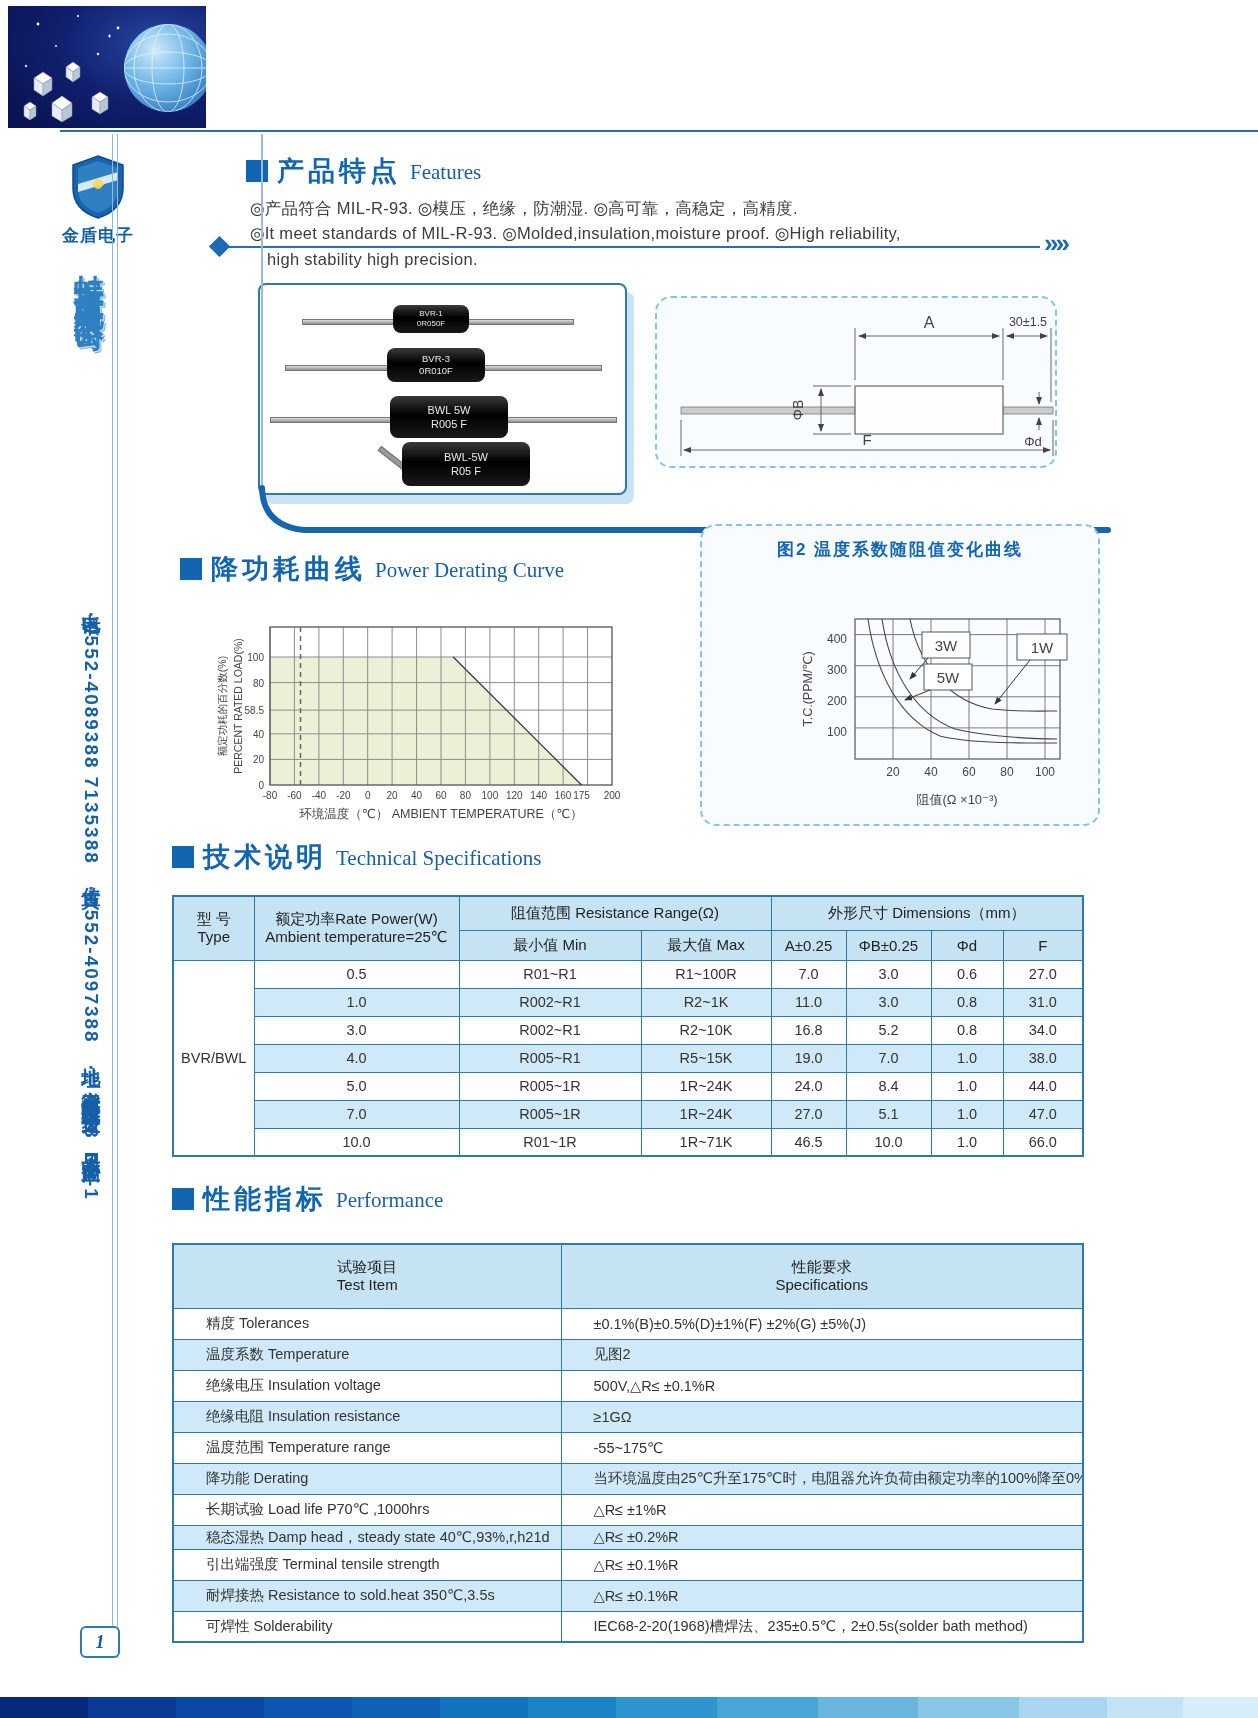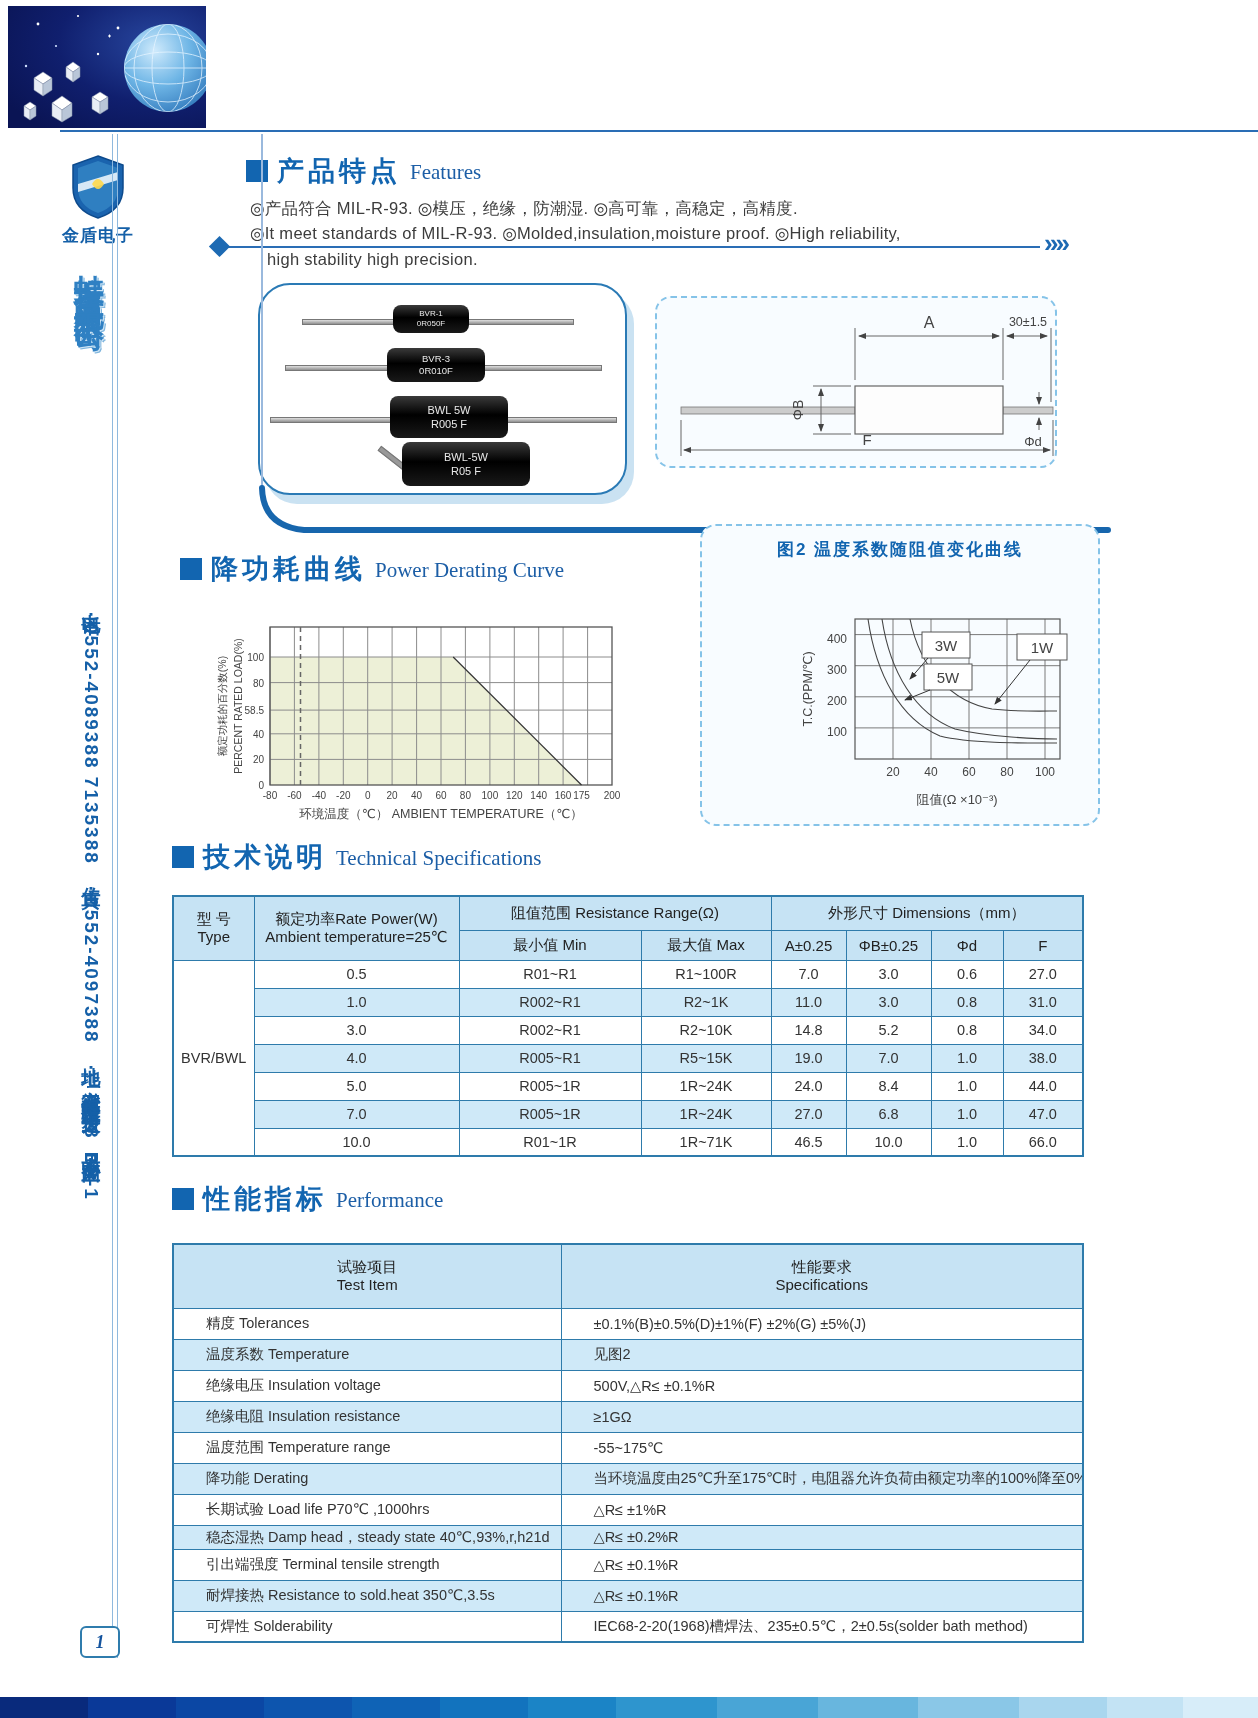--- a/index.html
+++ b/index.html
@@ -19,21 +19,21 @@
   .bt-zh{font-size:34px;}
   .bt-en{font-size:25px;letter-spacing:1px;}
   
   .sec{display:flex;align-items:flex-end;gap:9px;justify-content:center;}
   .sec .sq{width:22px;height:22px;background:#1265b0;flex:0 0 auto;}
   .sec .zh{font-size:27px;font-weight:bold;color:#1265b0;letter-spacing:4px;line-height:22px;}
   .sec .en{font-family:"Liberation Serif","DejaVu Serif",serif;font-size:21px;color:#1c5ea6;line-height:20px;}
   
   .feat{font-size:16.5px;color:#3c3c3c;letter-spacing:.3px;white-space:nowrap;}
   
-  .prodbox{border:2px solid #2a7ab5;border-radius:32px;background:#fff;
+  .prodbox{border:2px solid #2a7ab5;border-radius:8px;background:#fff;
            box-shadow:7px 9px 0 rgba(150,198,230,.5);}
   .dashbox{border:2px dashed #85c3e8;border-radius:16px;background:#f8fcff;}
   .lead{position:absolute;height:4px;background:linear-gradient(#dedede,#8f8f8f);border:1px solid #777;}
   .rbody{position:absolute;background:linear-gradient(180deg,#3a3a3a,#000 45%,#191919);
          border-radius:8px;color:#e9e9e9;display:flex;flex-direction:column;align-items:center;
          justify-content:center;line-height:1.3;text-align:center;}
   
   .vtext{writing-mode:vertical-rl;text-orientation:mixed;}
   .company{font-size:30px;font-weight:bold;color:#2f80c3;letter-spacing:5px;
            text-shadow:1px 1px 0 #cde4f5,2px 2px 0 #7fb5dd;}
@@ -385,21 +385,21 @@
       <td>R2~1K</td>
           <td>11.0</td>
       <td>3.0</td>
           <td>0.8</td>
       <td>31.0</td>
     </tr>
     <tr style="height:28px">
       <td>3.0</td>
           <td>R002~R1</td>
       <td>R2~10K</td>
-          <td>14.8</td>
+          <td>16.8</td>
       <td>5.2</td>
           <td>0.8</td>
       <td>34.0</td>
     </tr>
     <tr class="alt" style="height:28px">
       <td>4.0</td>
           <td>R005~R1</td>
       <td>R5~15K</td>
           <td>19.0</td>
       <td>7.0</td>
@@ -413,21 +413,21 @@
           <td>24.0</td>
       <td>8.4</td>
           <td>1.0</td>
       <td>44.0</td>
     </tr>
     <tr class="alt" style="height:28px">
       <td>7.0</td>
           <td>R005~1R</td>
       <td>1R~24K</td>
           <td>27.0</td>
-      <td>6.8</td>
+      <td>5.1</td>
           <td>1.0</td>
       <td>47.0</td>
     </tr>
     <tr style="height:28px">
       <td>10.0</td>
           <td>R01~1R</td>
       <td>1R~71K</td>
           <td>46.5</td>
       <td>10.0</td>
           <td>1.0</td>

